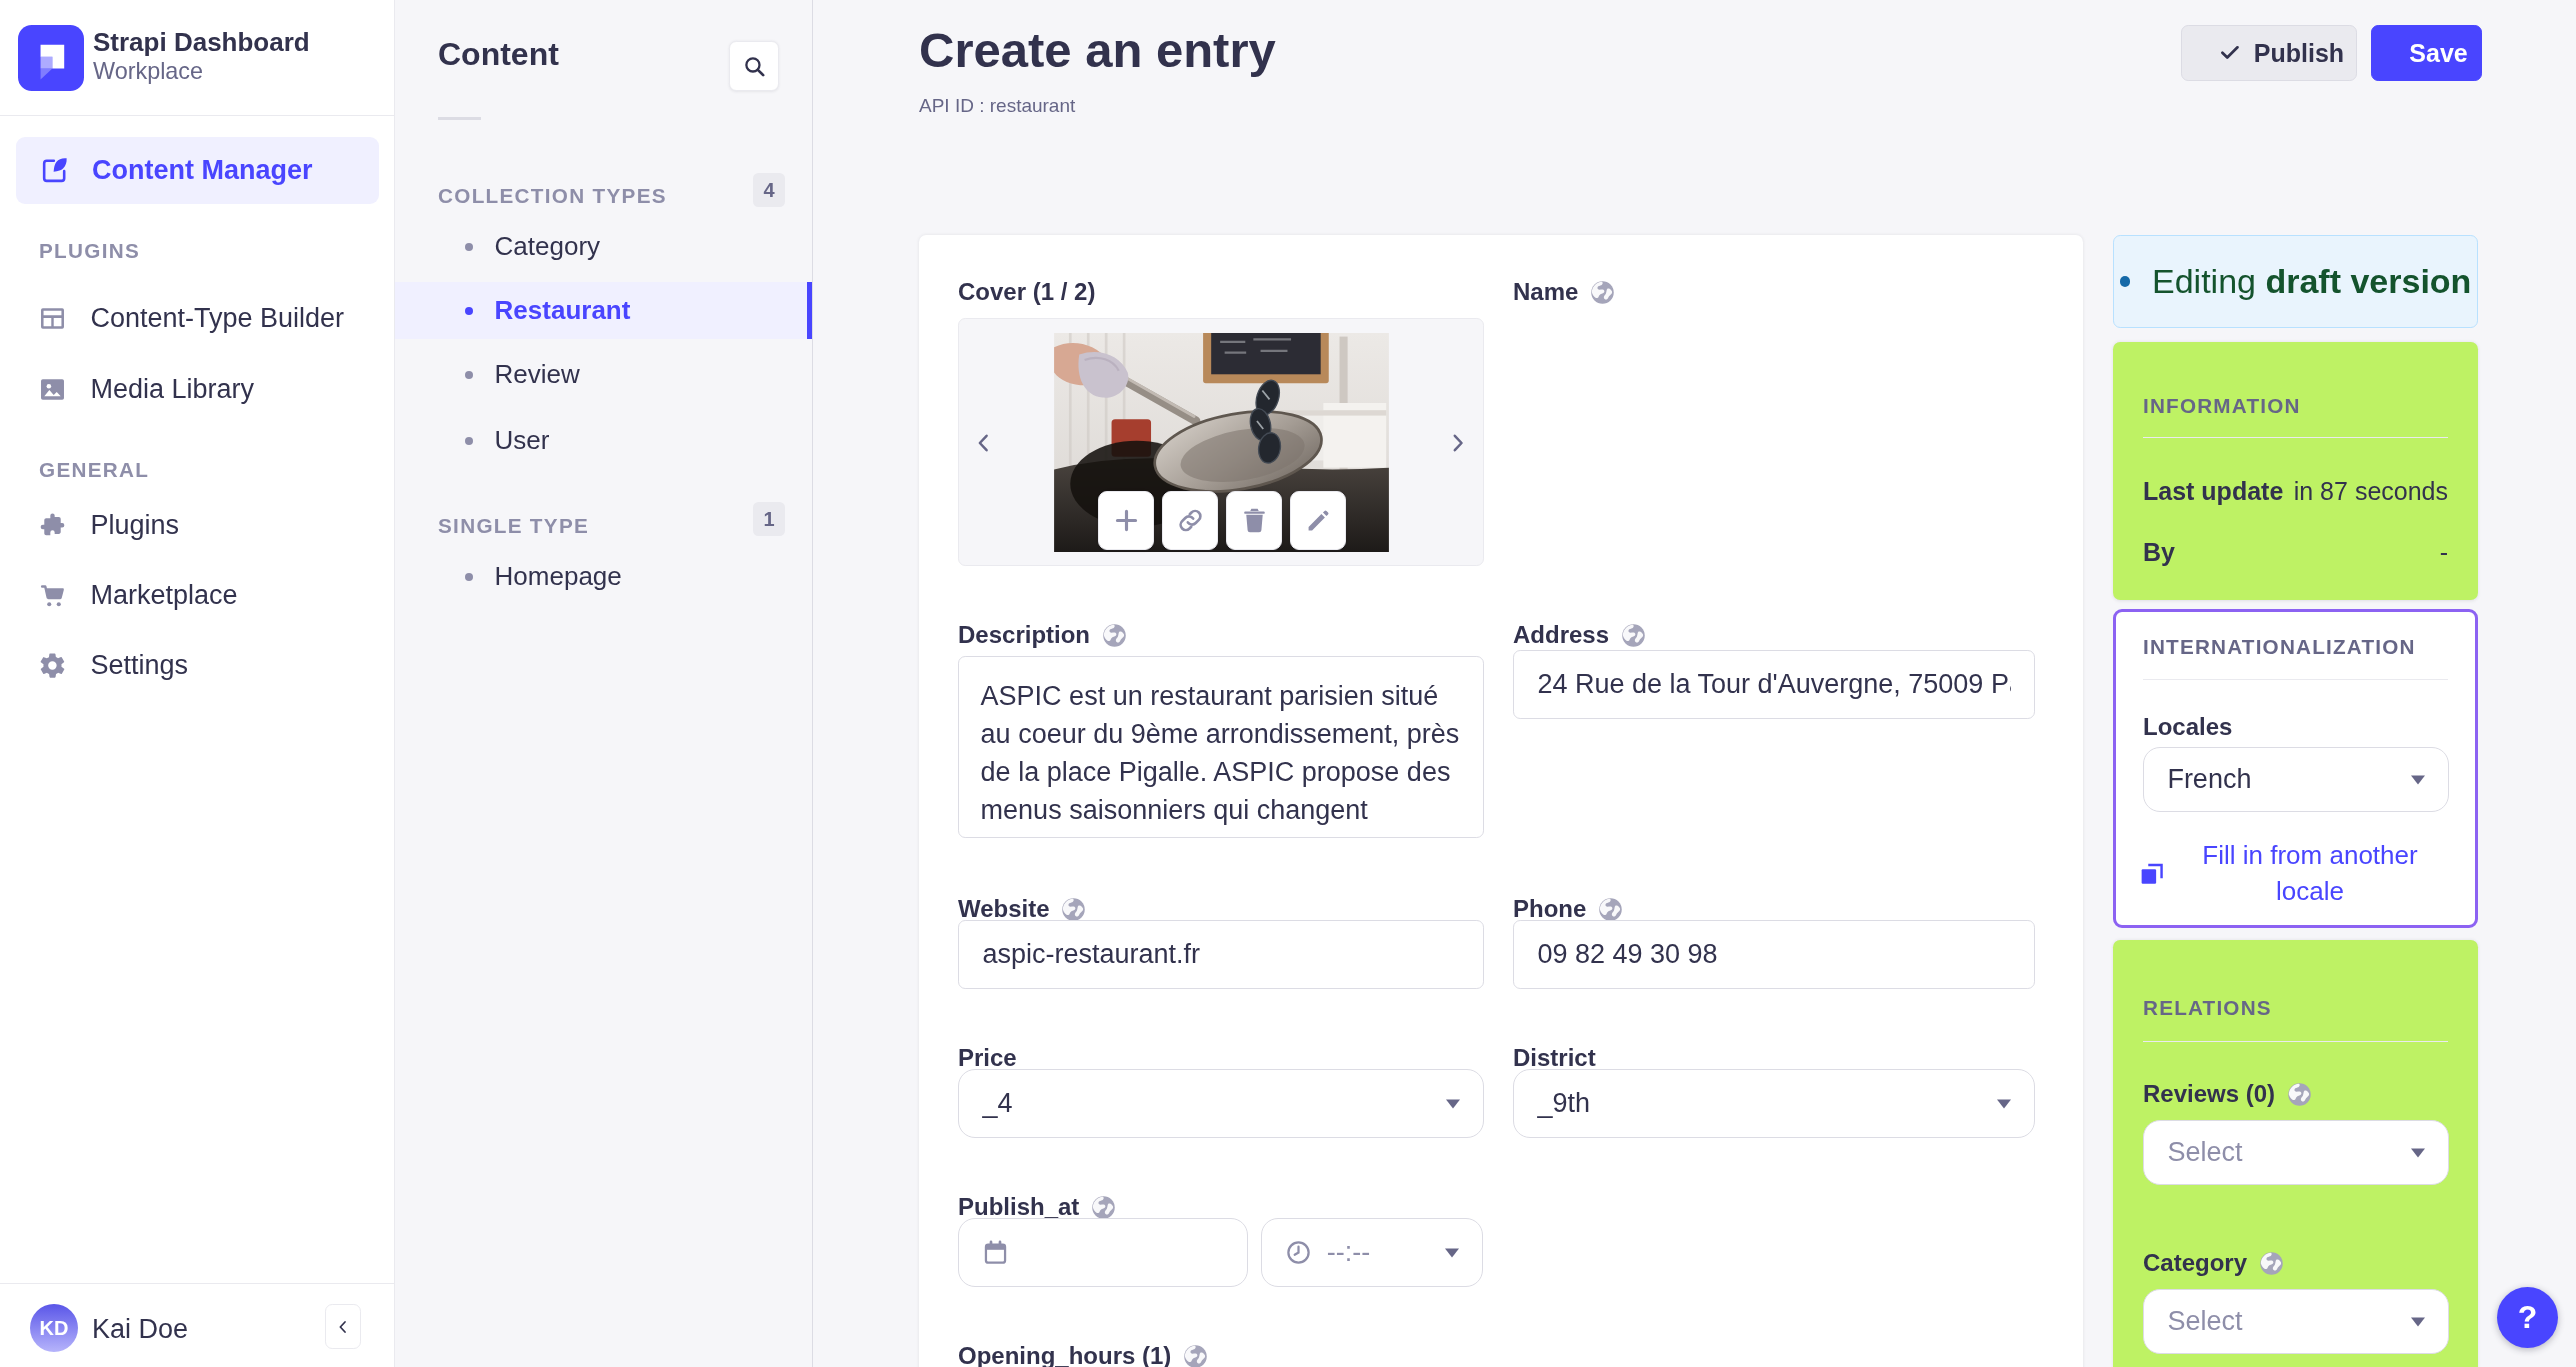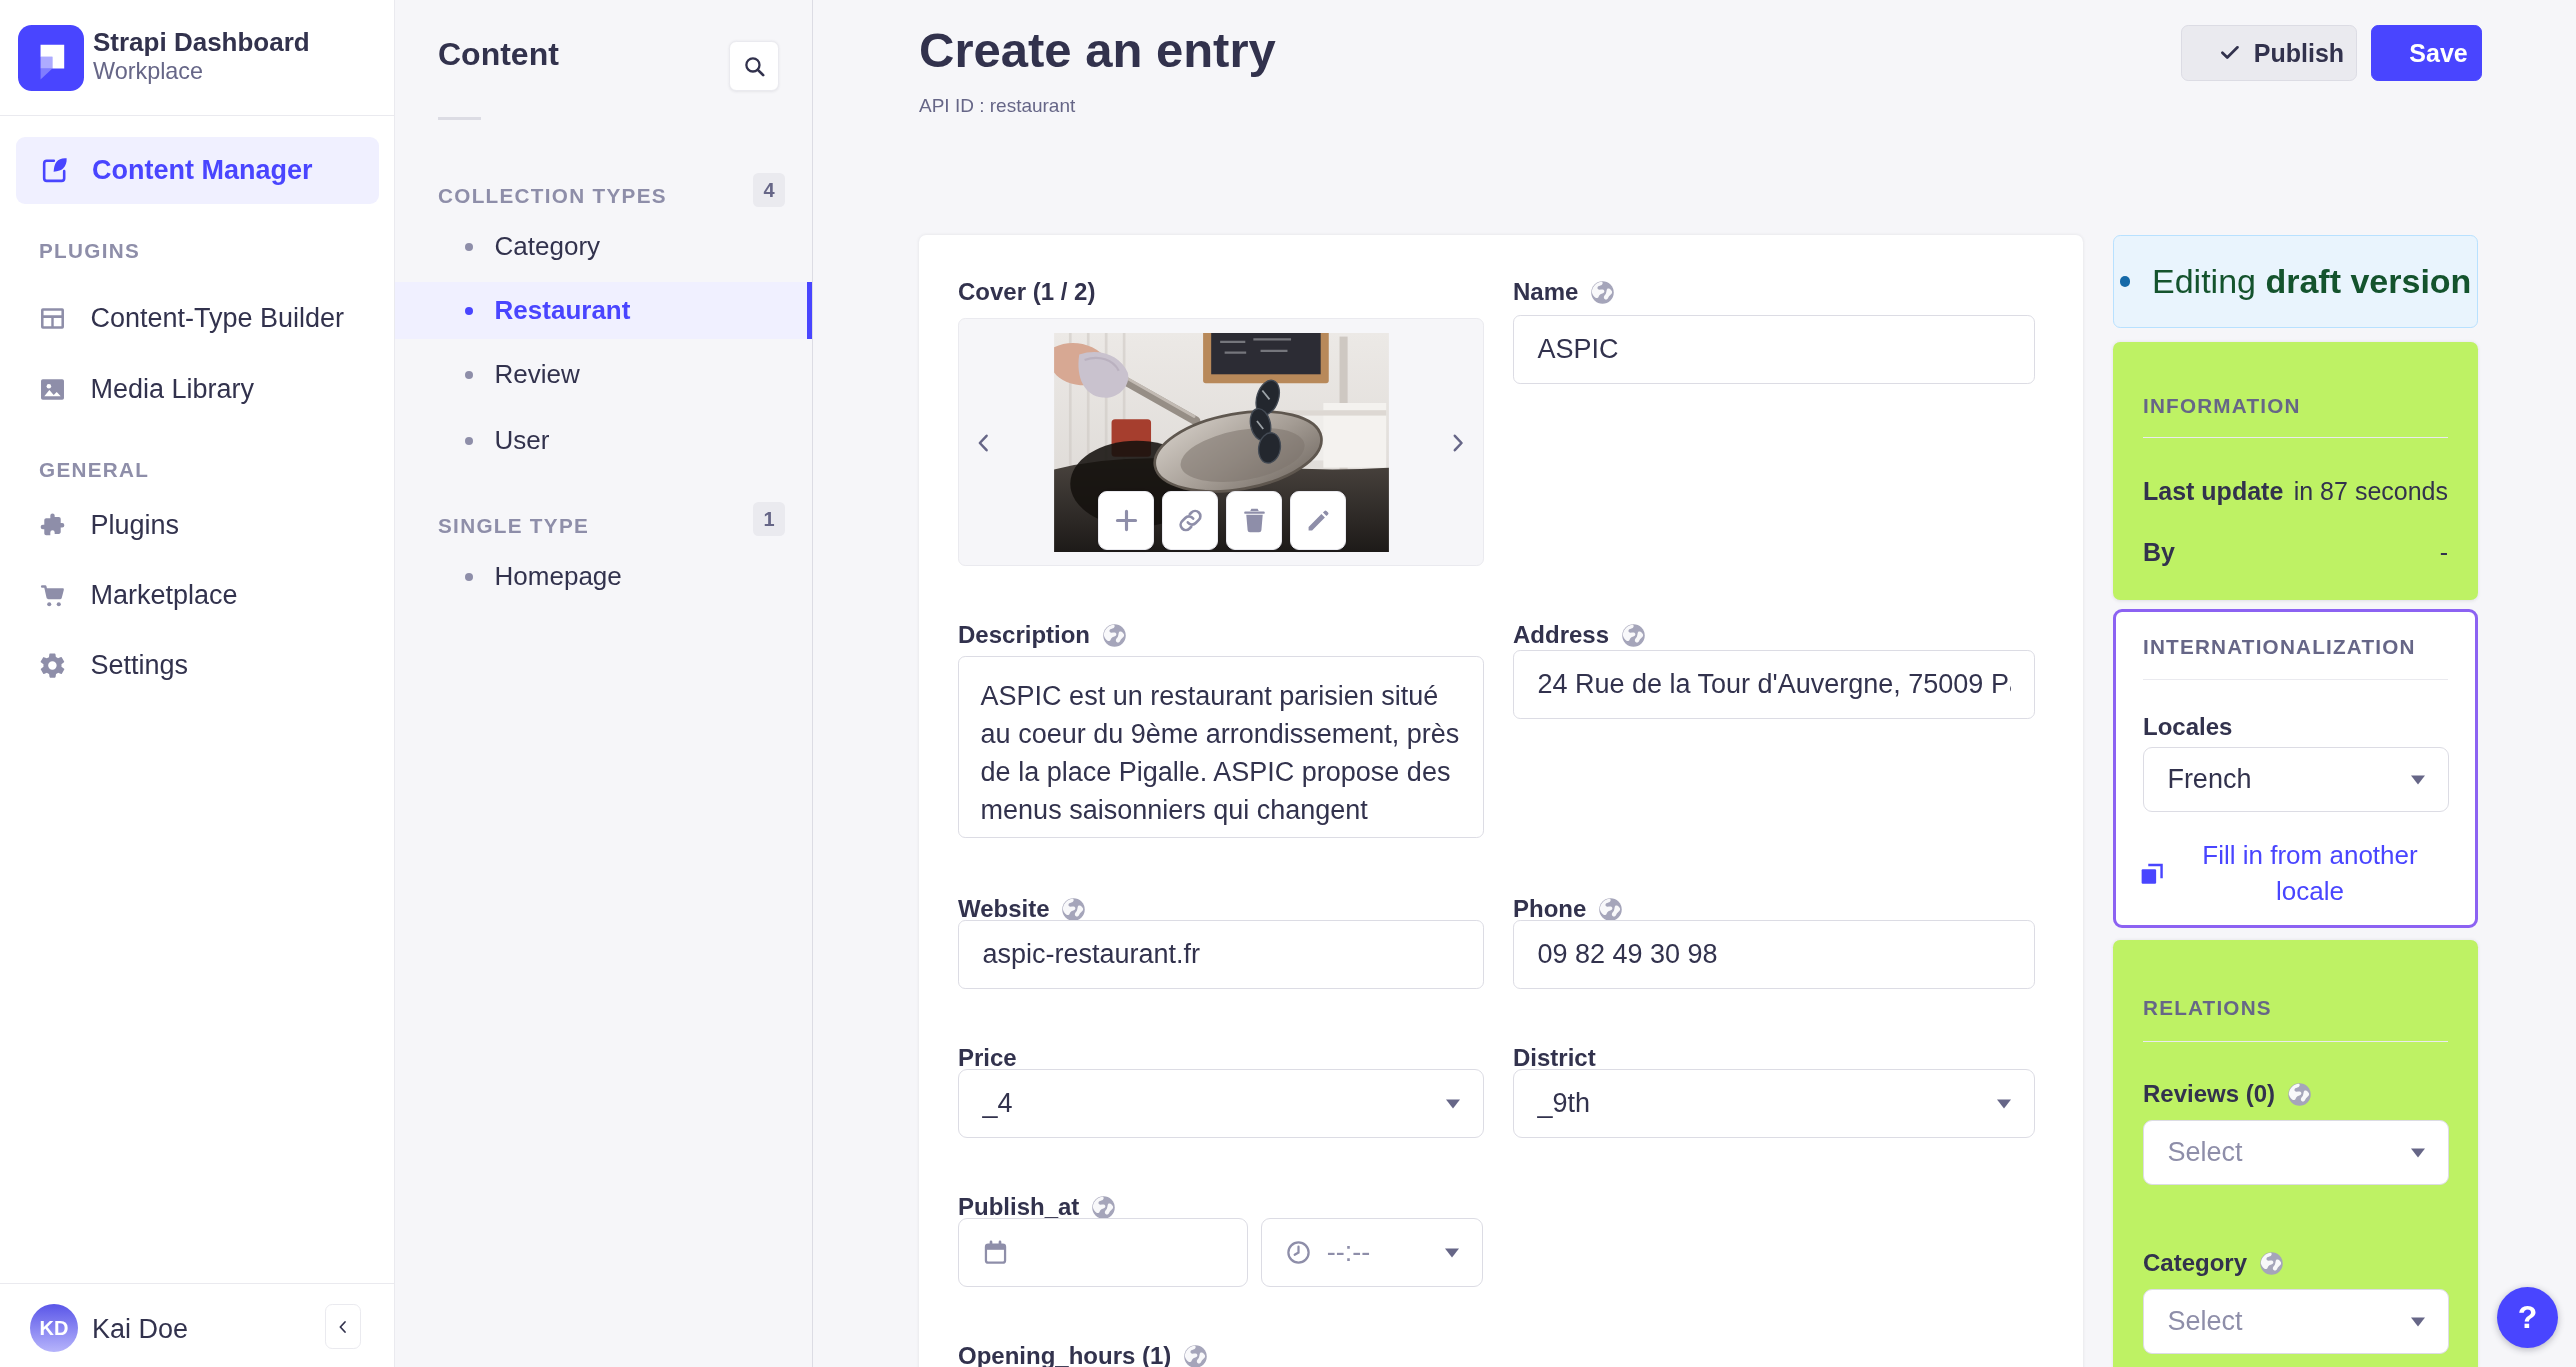--- a/index.html
+++ b/index.html
@@ -69,21 +69,21 @@
   .card { position:absolute; left:919px; top:235px; width:1164px; height:1168px; background:#fff;
     border-radius:7.2px; box-shadow:0 0.9px 3.6px rgba(33,33,52,.1); }
   .f-label { position:absolute; display:flex; align-items:center; gap:10.8px; font-size:24px; font-weight:700;
     color:#32324d; }
   .globe { width:27px; height:27px; color:#a5a5ba; flex:none; }
   .input { position:absolute; height:69px; background:#fff; border:0.9px solid #dcdce4; border-radius:7.2px;
     font-family:inherit; font-size:27px; color:#32324d; padding:0 23.4px; outline:none; }
   .textarea { position:absolute; background:#fff; border:0.9px solid #dcdce4; border-radius:7.2px;
     font-family:inherit; font-size:27px; color:#32324d; line-height:38px; padding:20px 21.6px; resize:none;
     overflow:hidden; outline:none; }
-  .select { position:absolute; height:69px; background:#fff; border:0.9px solid #dcdce4; border-radius:9px;
+  .select { position:absolute; height:69px; background:#fff; border:0.9px solid #dcdce4; border-radius:17px;
     display:flex; align-items:center; font-size:27px; color:#32324d; padding:0 23.4px; cursor:pointer; }
   .select .caret { position:absolute; right:23.4px; top:50%; transform:translateY(-50%); width:0; height:0;
     border-left:7.2px solid transparent; border-right:7.2px solid transparent; border-top:9px solid #666687; }
   .placeholder { color:#8e8ea9; }
   .cover-box { position:absolute; left:39px; top:83px; width:526px; height:248px; background:#f6f6f9;
     border:0.9px solid #eaeaef; border-radius:7.2px; overflow:hidden; }
   .car-btn { position:absolute; top:97px; width:36px; height:54px; display:flex; align-items:center;
     justify-content:center; cursor:pointer; }
   .car-btn .ic { width:23.4px; height:32px; color:#666687; }
   .asset-actions { position:absolute; left:139px; top:172px; display:flex; gap:8px; }
@@ -395,21 +395,20 @@
           </div>
         </div>
       </div>
 
       <div class="f-label" style="left:594px;top:43px">
         <span>Name</span>
         <svg class="globe ic" viewBox="0 0 30 30" width="27" height="27">
             <use href="#ic-globe"></use>
           </svg>
       </div>
-      <input class="input" style="left: 594px; top: 80px; width: 522px;" readonly="" value="ASPIC">
 
       <div class="f-label" style="left:39px;top:386px">
         <span>Description</span>
         <svg class="globe ic" viewBox="0 0 30 30" width="27" height="27">
             <use href="#ic-globe"></use>
           </svg>
       </div>
       <textarea class="textarea" style="left: 39px; top: 421px; width: 526px; height: 182px;" readonly="">ASPIC est un restaurant parisien situé au coeur du 9ème arrondissement, près de la place Pigalle. ASPIC propose des menus saisonniers qui changent</textarea>
 
       <div class="f-label" style="left:594px;top:386px">

